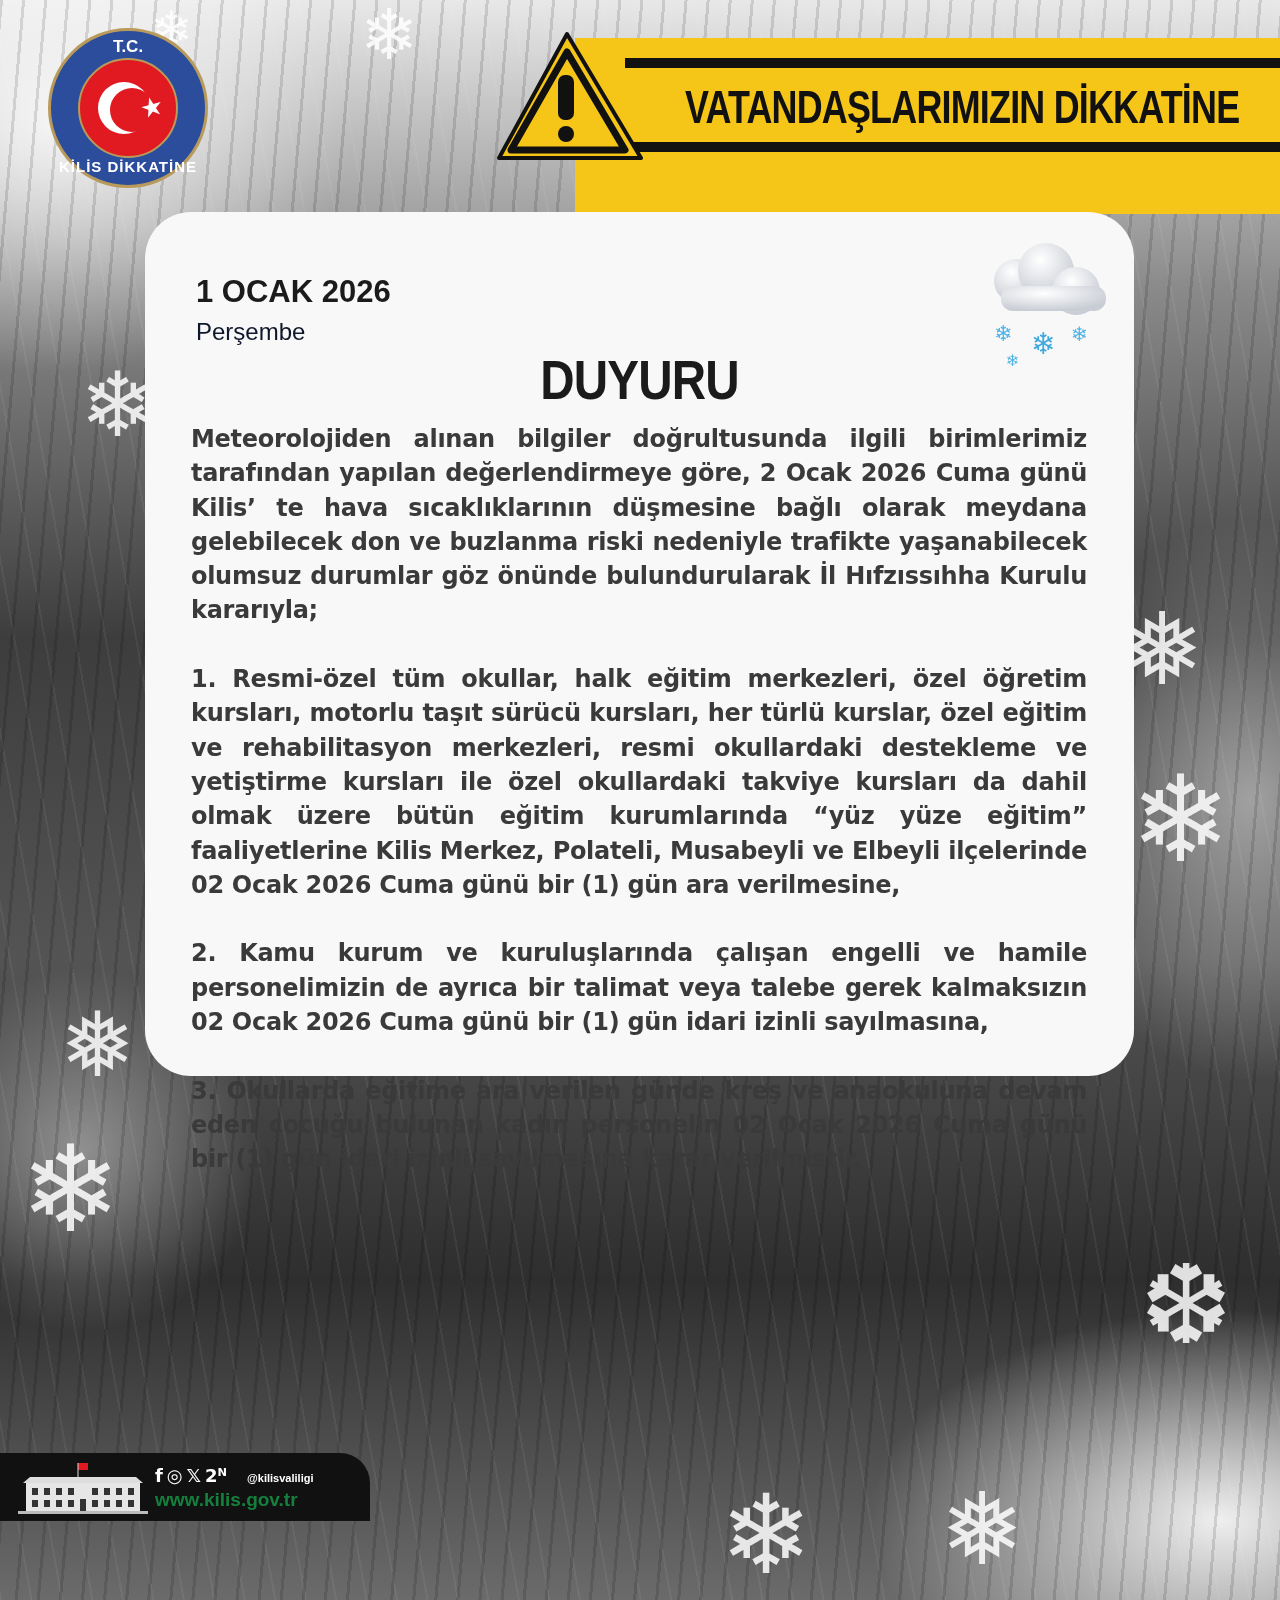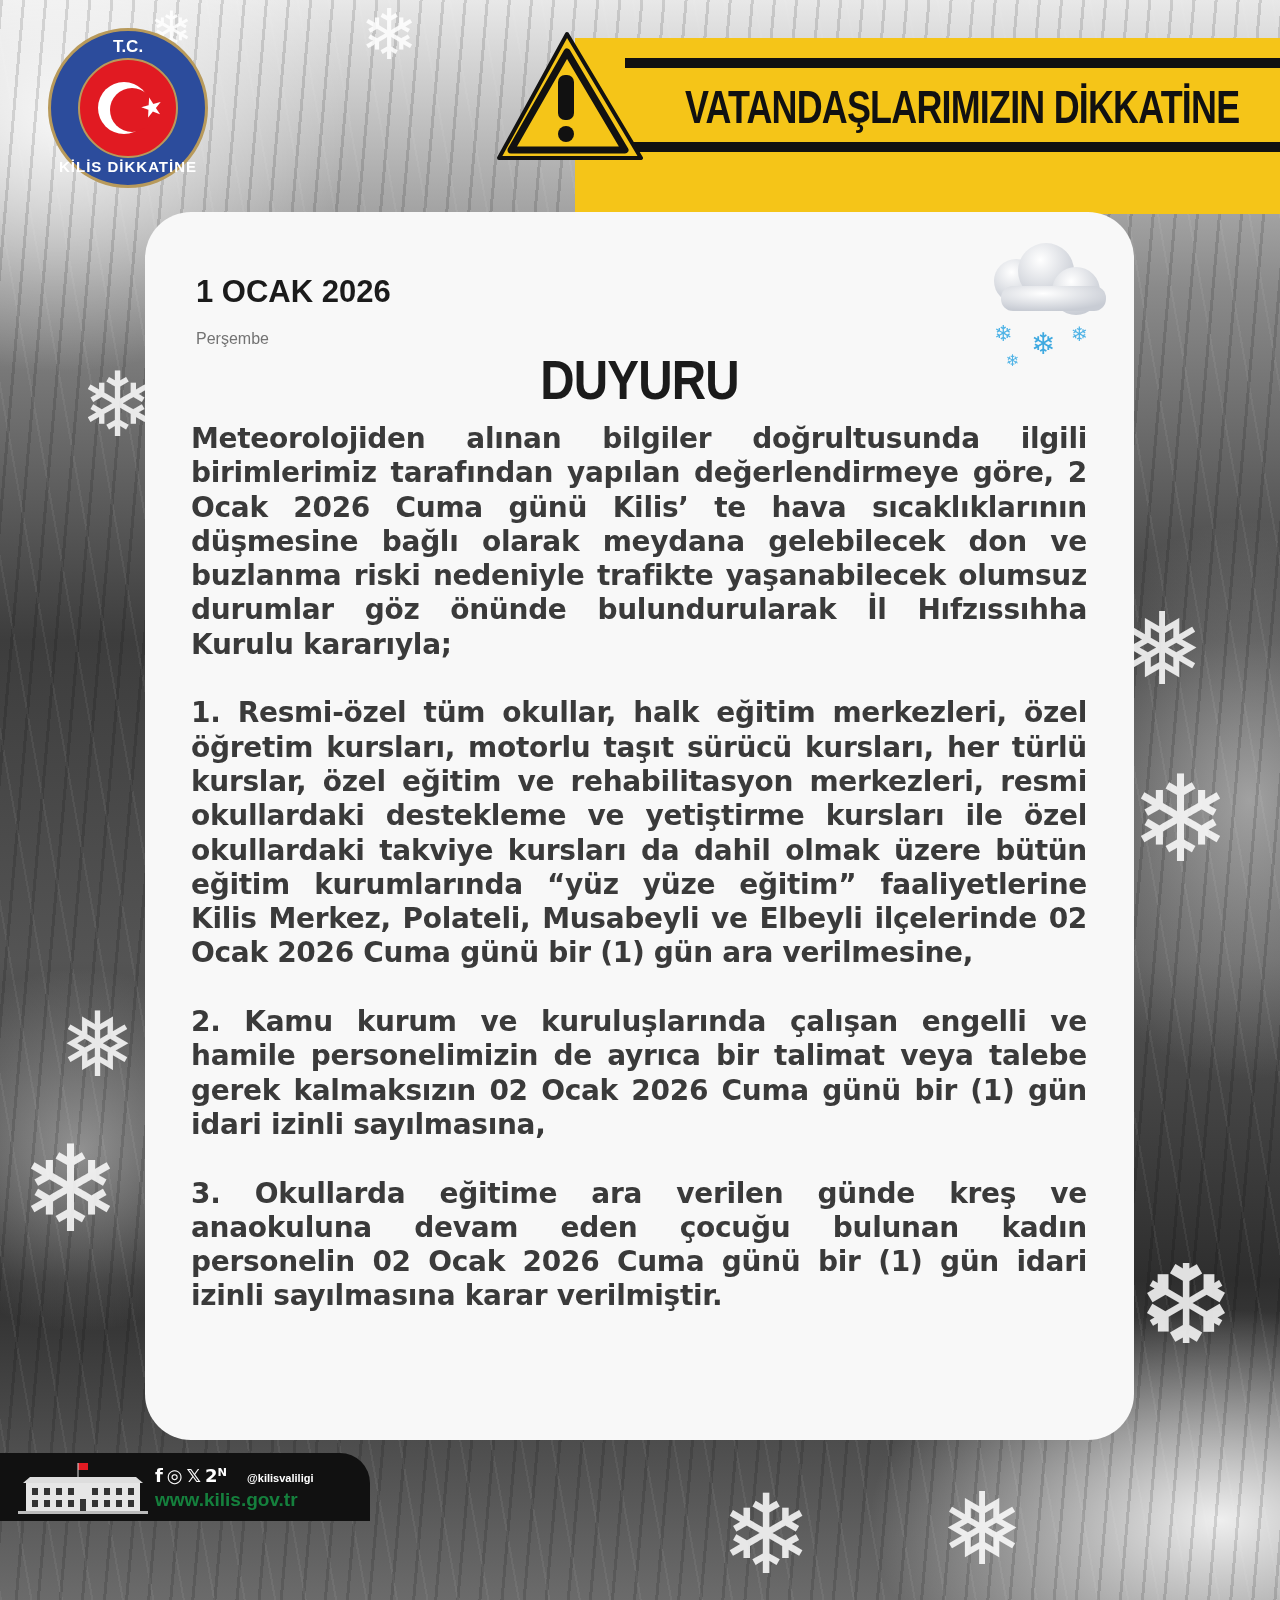--- a/index.html
+++ b/index.html
@@ -57,34 +57,34 @@
     position: absolute; left: 110px; top: 36px; height: 66px; right: 20px;
     display: flex; align-items: center;
     font-family: "Liberation Sans", sans-serif; font-weight: bold; font-size: 46px;
     color: #111; letter-spacing: -1px; transform: scaleX(0.78); transform-origin: left center;
     white-space: nowrap;
   }
   .warn-tri { position: absolute; left: 495px; top: 30px; width: 150px; height: 135px; }
 
   
   .card {
-    position: absolute; left: 145px; top: 212px; width: 989px; height: 1228px;
+    position: absolute; left: 145px; top: 212px; width: 989px; height: 864px;
     background: #f8f8f8; border-radius: 46px;
   }
   .date { position: absolute; left: 51px; top: 62px; font-size: 31px; font-weight: bold; color: #1b1b1b; }
-  .weekday { position: absolute; left: 51px; top: 118px; font-size: 16px; color: #737373; }
+  .weekday { position: absolute; left: 51px; top: 106px; font-size: 24px; color: #0f172a; }
   .title {
     position: absolute; left: 0; right: 0; top: 135px; text-align: center;
     font-size: 56px; font-weight: bold; color: #1b1b1b; letter-spacing: -1px;
     transform: scaleX(0.85);
   }
   .weather-icon { position: absolute; right: 18px; top: 24px; width: 140px; height: 130px; }
   .body {
     position: absolute; left: 46px; right: 47px; top: 210px;
-    font-family: "DejaVu Sans", sans-serif; font-weight: bold; font-size: 28px;
+    font-family: "DejaVu Sans", sans-serif; font-weight: bold; font-size: 24px;
     line-height: 34.3px; color: #3a3a3a; text-align: justify; letter-spacing: -0.3px;
   }
   .body p { margin-bottom: 34.3px; }
   .closing {
     position: absolute; left: 0; right: 0; top: 1058px; text-align: center;
     font-family: "DejaVu Sans", sans-serif; font-weight: bold; font-size: 27px; color: #d0121b;
   }
 
   
   .footer {

